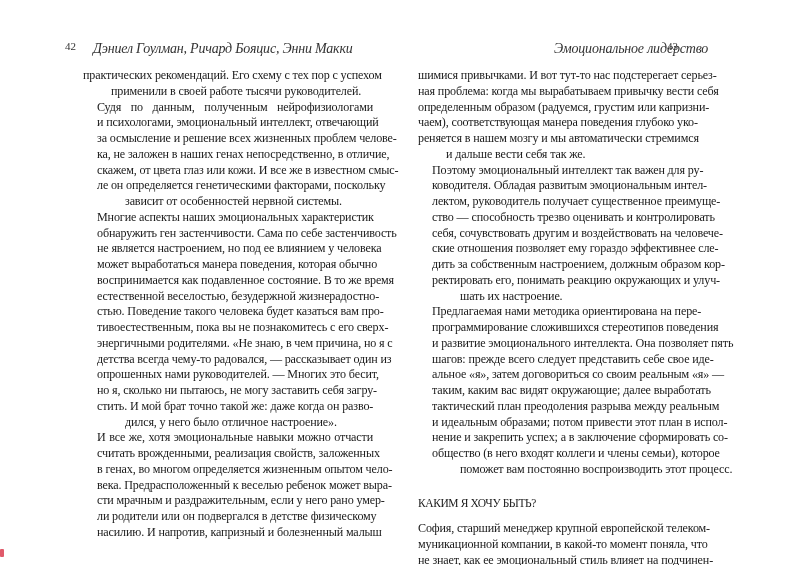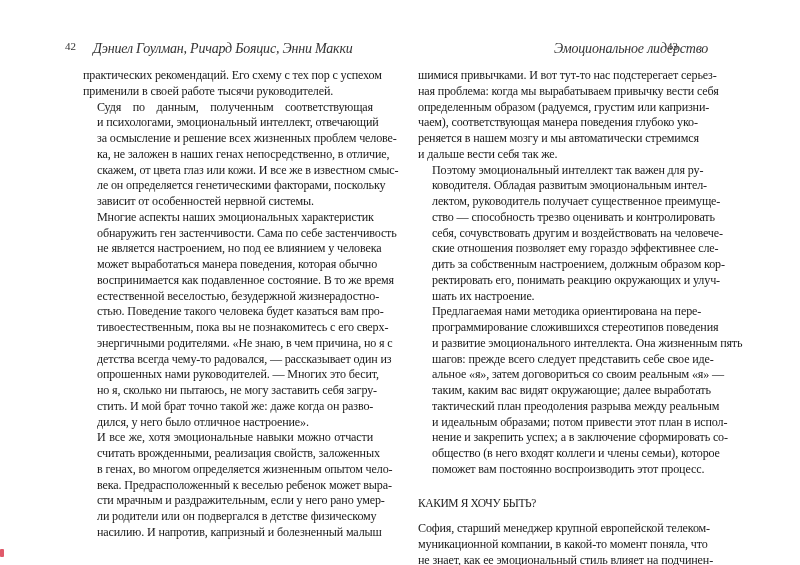--- a/index.html
+++ b/index.html
@@ -23,42 +23,42 @@
   .right-num { left: 250px; }
   .body {
     position: absolute; font-size: 12.1px; line-height: 15.75px;
     text-align: justify; letter-spacing: -0.15px;
   }
   .left-body { left: 83px; top: 68px; width: 290px; }
   .right-body { left: 1px; top: 68px; width: 271px; }
   .body p { margin: 0; text-indent: 0; }
   .body p.indent { text-indent: 14px; }
   .line { display: block; white-space: nowrap; text-align-last: justify; }
-  .line.last { text-align-last: left; }
+  .line.last { text-align-last: left; margin-left: 28px; }
   .section-title {
     font-size: 11.5px; margin: 18px 0 10px 0; letter-spacing: -0.4px;
   }
   .scan-mark {
     position: absolute; left: 0; top: 549px; width: 4px; height: 8px;
     background: #e05a6a; border-radius: 1px;
   }
 </style>
 </head>
 <body>
 
 <div class="page page-left">
   <span class="page-num left-num">42</span>
   <span class="running-head left-head">Дэниел Гоулман, Ричард Бояцис, Энни Макки</span>
   <div class="body left-body" id="left-body">
       <p class="">
         <span class="line">практических рекомендаций. Его схему с тех пор с успехом</span>
         <span class="line last">применили в своей работе тысячи руководителей.</span>
       </p>
       <p class="indent">
-        <span class="line">Судя по данным, полученным соответствующая</span>
+        <span class="line">Судя по данным, полученным нейрофизиологами</span>
         <span class="line">и психологами, эмоциональный интеллект, отвечающий</span>
         <span class="line">за осмысление и решение всех жизненных проблем челове-</span>
         <span class="line">ка, не заложен в наших генах непосредственно, в отличие,</span>
         <span class="line">скажем, от цвета глаз или кожи. И все же в известном смыс-</span>
         <span class="line">ле он определяется генетическими факторами, поскольку</span>
         <span class="line last">зависит от особенностей нервной системы.</span>
       </p>
       <p class="indent">
         <span class="line">Многие аспекты наших эмоциональных характеристик</span>
         <span class="line">обнаружить ген застенчивости. Сама по себе застенчивость</span>
@@ -106,21 +106,21 @@
         <span class="line">ство — способность трезво оценивать и контролировать</span>
         <span class="line">себя, сочувствовать другим и воздействовать на человече-</span>
         <span class="line">ские отношения позволяет ему гораздо эффективнее сле-</span>
         <span class="line">дить за собственным настроением, должным образом кор-</span>
         <span class="line">ректировать его, понимать реакцию окружающих и улуч-</span>
         <span class="line last">шать их настроение.</span>
       </p>
       <p class="indent">
         <span class="line">Предлагаемая нами методика ориентирована на пере-</span>
         <span class="line">программирование сложившихся стереотипов поведения</span>
-        <span class="line">и развитие эмоционального интеллекта. Она жизненным пять</span>
+        <span class="line">и развитие эмоционального интеллекта. Она позволяет пять</span>
         <span class="line">шагов: прежде всего следует представить себе свое иде-</span>
         <span class="line">альное «я», затем договориться со своим реальным «я» —</span>
         <span class="line">таким, каким вас видят окружающие; далее выработать</span>
         <span class="line">тактический план преодоления разрыва между реальным</span>
         <span class="line">и идеальным образами; потом привести этот план в испол-</span>
         <span class="line">нение и закрепить успех; а в заключение сформировать со-</span>
         <span class="line">общество (в него входят коллеги и члены семьи), которое</span>
         <span class="line last">поможет вам постоянно воспроизводить этот процесс.</span>
       </p>
       <div class="section-title">КАКИМ Я ХОЧУ БЫТЬ?</div>

